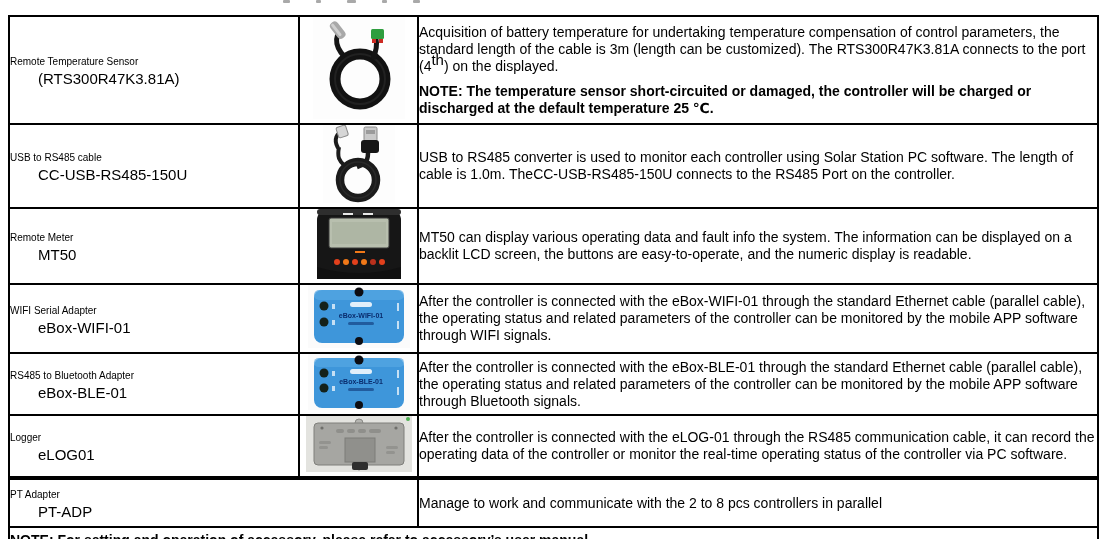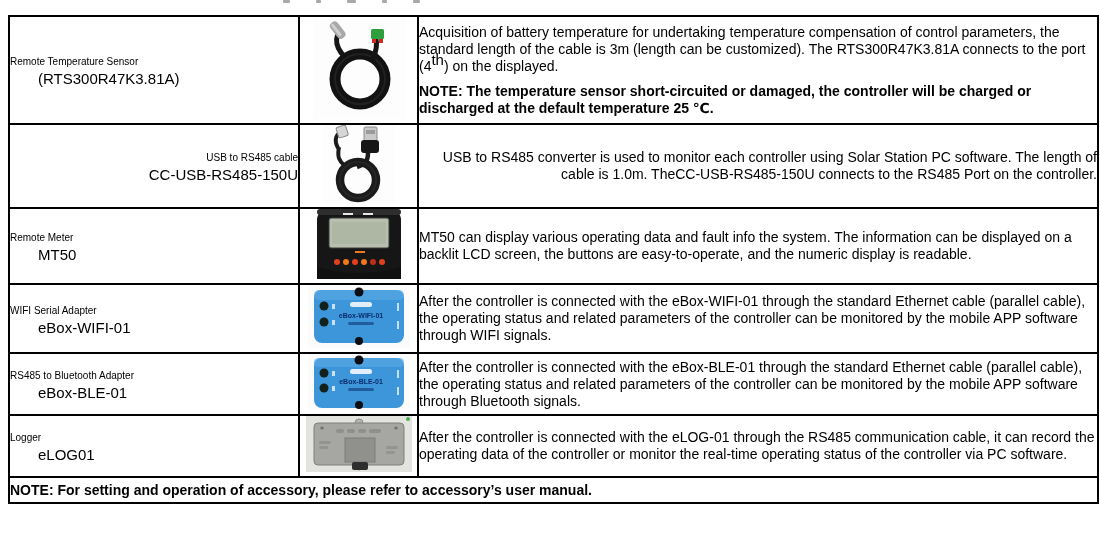--- a/index.html
+++ b/index.html
@@ -76,21 +76,21 @@
             <rect x="66" y="22" width="4" height="4" fill="#cc2a22"></rect>
           </svg>
         </span>
       </td>
       <td class="desc-cell">
         <div><span>Acquisition of battery temperature for undertaking temperature compensation of control parameters, the standard length of the cable is 3m (length can be customized). The RTS300R47K3.81A connects to the port (4</span><sup>th</sup><span>) on the displayed.</span></div>
         <div class="desc-note">NOTE: The temperature sensor short-circuited or damaged, the controller will be charged or discharged at the default temperature 25 ℃.</div>
       </td>
     </tr>
 
-    <tr style="height:83px;text-align:right;">
+    <tr style="height:83px;">
       <td class="name-cell">
         <div class="acc-name">USB to RS485 cable</div>
         <div class="acc-model">CC-USB-RS485-150U</div>
       </td>
       <td class="photo-cell">
         <span class="photo-wrap">
           <svg width="72" height="78" viewBox="0 0 72 78">
             <rect x="0" y="0" width="72" height="78" fill="#fdfdfd"></rect>
             <rect x="41" y="2" width="13" height="14" rx="1.5" fill="#c9c9c9" stroke="#8a8a8a"></rect>
             <rect x="43" y="5" width="9" height="4" fill="#9b9b9b"></rect>
@@ -226,19 +226,28 @@
             <rect x="39" y="22" width="30" height="24" fill="#90908c" stroke="#7c7c78"></rect>
             <rect x="46" y="46" width="16" height="8" rx="2" fill="#2e2e2e"></rect>
           </svg>
         </span>
       </td>
       <td class="desc-cell">
         <div>After the controller is connected with the eLOG-01 through the RS485 communication cable, it can record the operating data of the controller or monitor the real-time operating status of the controller via PC software.</div>
       </td>
     </tr>
 
+    <tr class="r-pt" style="height:49px;">
+      <td class="name-cell" colspan="2">
+        <div class="acc-name">PT Adapter</div>
+        <div class="acc-model">PT-ADP</div>
+      </td>
+      <td class="desc-cell pt-desc">
+        <div>Manage to work and communicate with the 2 to 8 pcs controllers in parallel</div>
+      </td>
+    </tr>
 
     <tr style="height:26px;">
       <td class="footer-cell" colspan="3">NOTE: For setting and operation of accessory, please refer to accessory’s user manual.</td>
     </tr>
   </tbody>
     </table>
 </div>
 
 </body></html>

